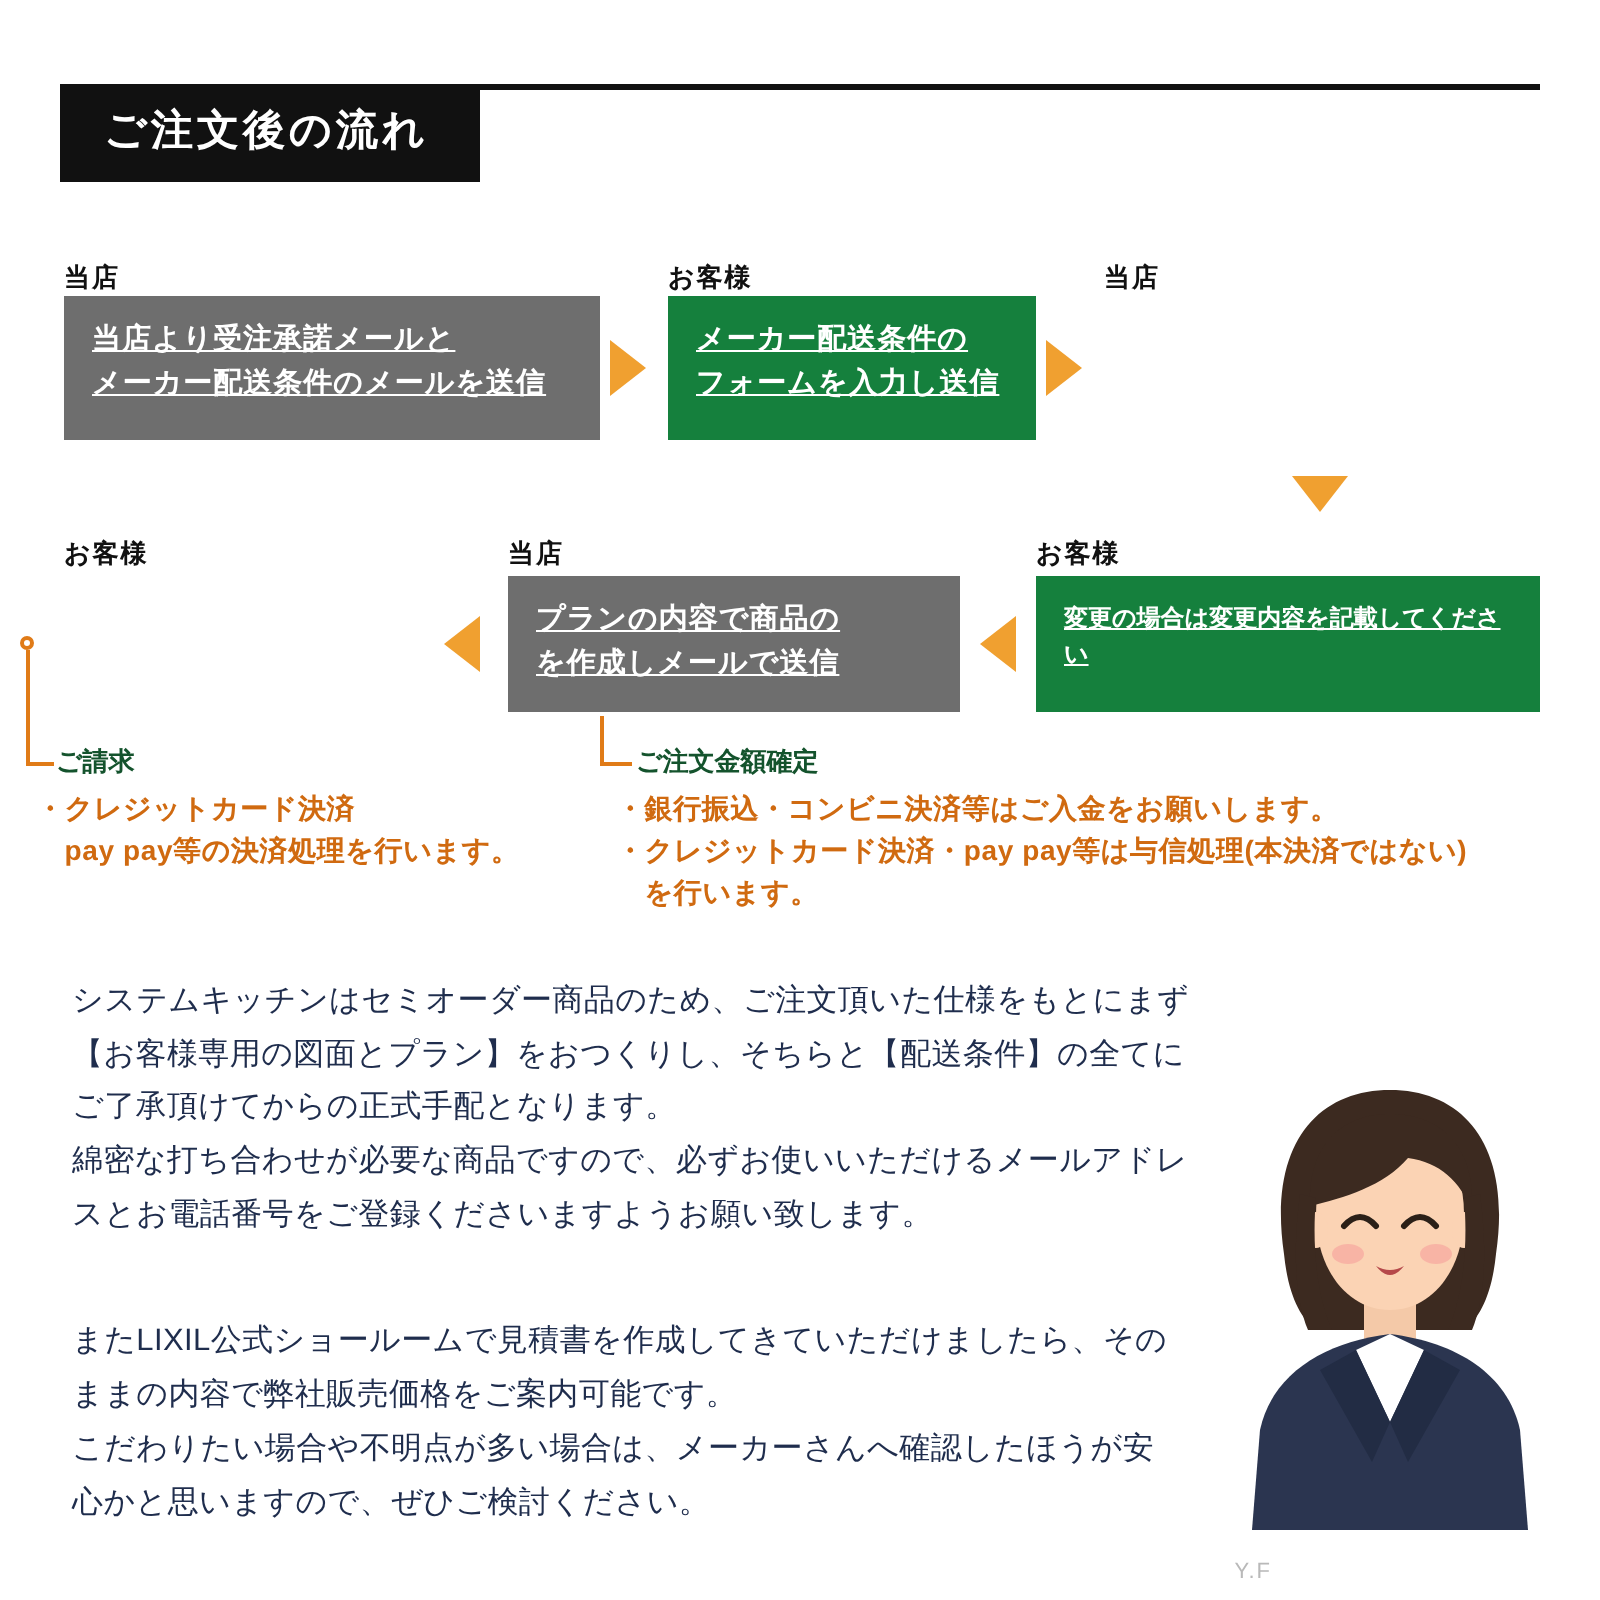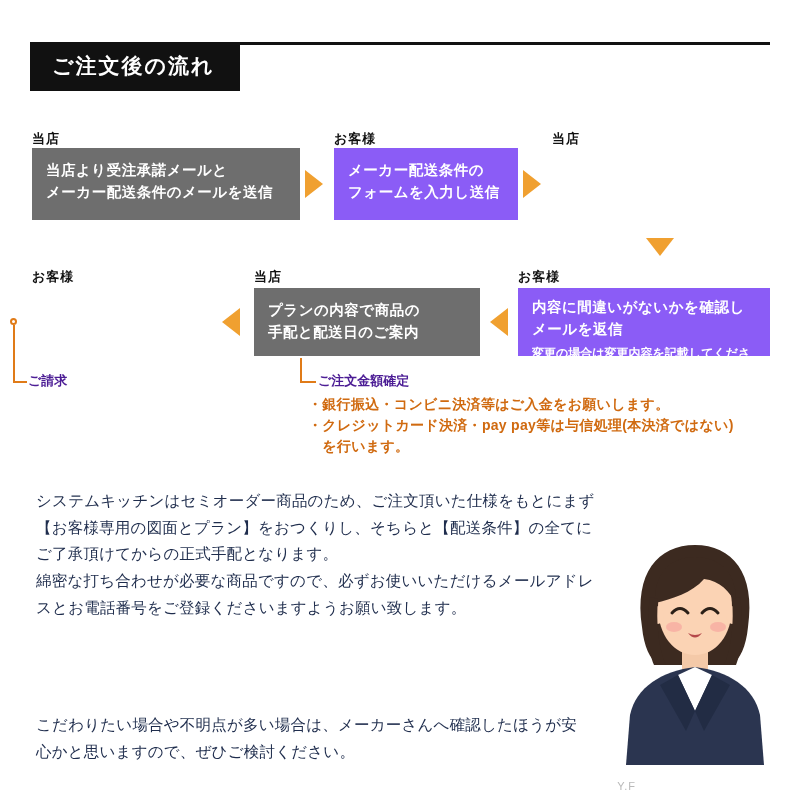--- a/index.html
+++ b/index.html
@@ -54,23 +54,24 @@
   
   .fbox {
     position: absolute;
     box-sizing: border-box;
     color: #ffffff;
     font-size: 14.5px;
     font-weight: bold;
     line-height: 1.5;
     padding: 12px 12px 12px 14px;
     letter-spacing: 0.5px;
+    text-decoration: underline;
   }
   .gray { background: #6e6e6e; }
-  .blue { background: #8b5cf6; }
+  .blue { background: #15803d; }
   .sub {
     display: block;
     font-size: 12px;
     font-weight: bold;
     margin-top: 3px;
     letter-spacing: 0;
   }
 
   
   .arrow-right {
@@ -99,21 +100,21 @@
   .note {
     position: absolute;
     color: #d06a10;
     font-size: 14px;
     font-weight: bold;
     line-height: 1.5;
     letter-spacing: 0.3px;
   }
   .note-title {
     position: absolute;
-    color: #4c1d95;
+    color: #14532d;
     font-size: 13px;
     font-weight: bold;
   }
   .hline { position: absolute; background: #e07b18; height: 2px; }
   .vline { position: absolute; background: #e07b18; width: 2px; }
   .dot {
     position: absolute;
     width: 7px; height: 7px;
     border: 2px solid #e07b18;
     border-radius: 50%;
@@ -170,46 +171,47 @@
 
   <div class="arrow-down" style="left:646px; top:238px;"></div>
 
   <div class="who" style="left:32px; top:268px;">お客様</div>
 
   <div class="arrow-left" style="left:222px; top:308px;"></div>
 
   <div class="who" style="left:254px; top:268px;">当店</div>
   <div class="fbox gray" style="left:254px; top:288px; width:226px; height:68px;">
     <span style="white-space:pre-line;">プランの内容で商品の
-手配と配送日のご案内</span>
+を作成しメールで送信</span>
   </div>
 
   <div class="arrow-left" style="left:490px; top:308px;"></div>
 
   <div class="who" style="left:518px; top:268px;">お客様</div>
   <div class="fbox blue" style="left:518px; top:288px; width:252px; height:68px; padding-top:9px;">
-    <span style="white-space:pre-line;">内容に間違いがないかを確認し
-メールを返信</span>
     <span class="sub">変更の場合は変更内容を記載してください</span>
   </div>
 
   <div class="dot" style="left:10px; top:318px;"></div>
   <div class="vline" style="left:13px; top:325px; height:58px;"></div>
   <div class="hline" style="left:13px; top:381px; width:14px;"></div>
   <div class="note-title" style="left:28px; top:372px;">ご請求</div>
+  <div class="note" style="left:18px; top:394px; width:280px; white-space:pre-line;">・クレジットカード決済
+　pay pay等の決済処理を行います。</div>
 
   <div class="vline" style="left:300px; top:358px; height:24px;"></div>
   <div class="hline" style="left:300px; top:381px; width:16px;"></div>
   <div class="note-title" style="left:318px; top:372px;">ご注文金額確定</div>
   <div class="note" style="left:308px; top:394px; width:480px; white-space:pre-line;">・銀行振込・コンビニ決済等はご入金をお願いします。
 ・クレジットカード決済・pay pay等は与信処理(本決済ではない)
 　を行います。</div>
 
   <div class="para" style="left:36px; top:568px; width:560px;">綿密な打ち合わせが必要な商品ですので、必ずお使いいただけるメールアドレスとお電話番号をご登録くださいますようお願い致します。</div>
   <div class="para" style="left:36px; top:488px; width:560px;">システムキッチンはセミオーダー商品のため、ご注文頂いた仕様をもとにまず【お客様専用の図面とプラン】をおつくりし、そちらと【配送条件】の全てにご了承頂けてからの正式手配となります。</div>
+  <div class="para" style="left:36px; top:658px; width:548px;">またLIXIL公式ショールームで見積書を作成してきていただけましたら、そのままの内容で弊社販売価格をご案内可能です。</div>
   <div class="para" style="left:36px; top:712px; width:548px;">こだわりたい場合や不明点が多い場合は、メーカーさんへ確認したほうが安心かと思いますので、ぜひご検討ください。</div>
 
   <svg class="person" viewBox="0 0 190 230">
 
     <path d="M42 92 C34 38 58 10 95 10 C132 10 156 38 148 92 C146 112 140 124 132 130 L58 130 C50 124 44 112 42 92 Z" fill="#3c2a20"></path>
 
     <rect x="82" y="112" width="26" height="28" fill="#f4c9a8"></rect>
 
     <path d="M95 132 C62 136 36 152 30 180 L26 230 L164 230 L160 180 C154 152 128 136 95 132 Z" fill="#2b3550"></path>
 

